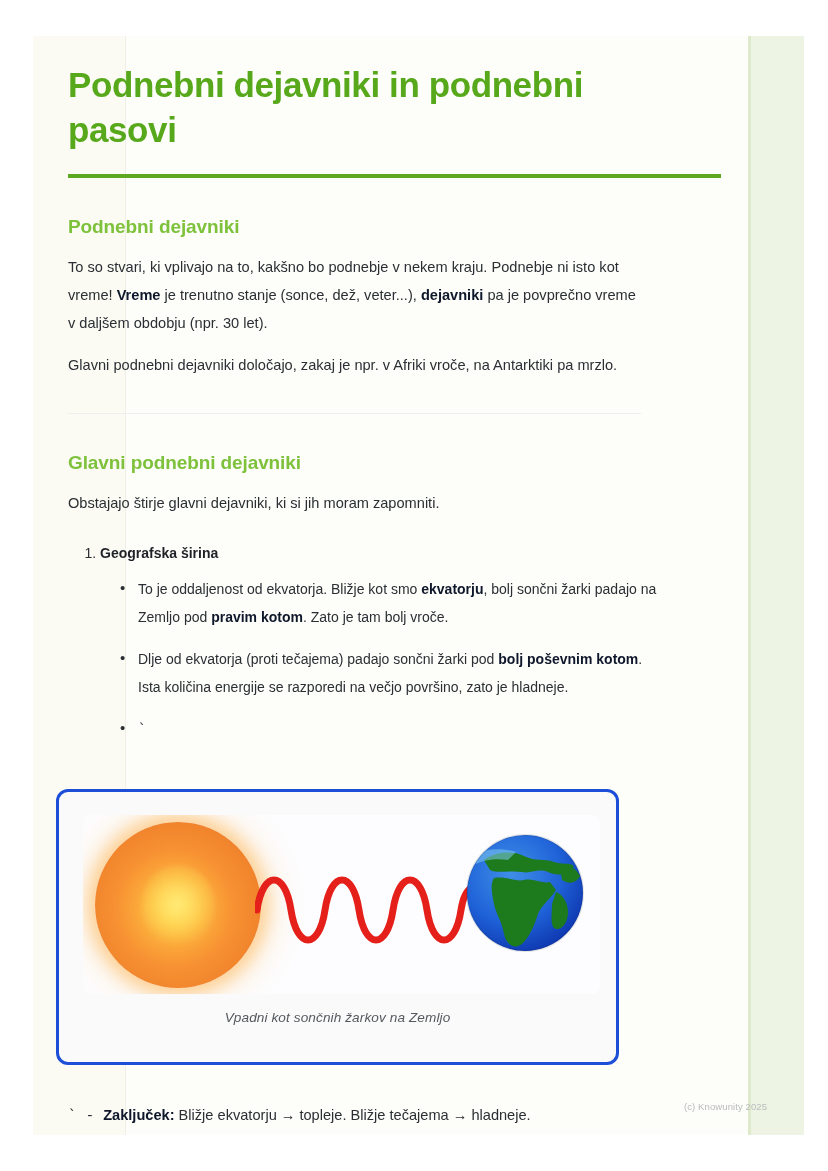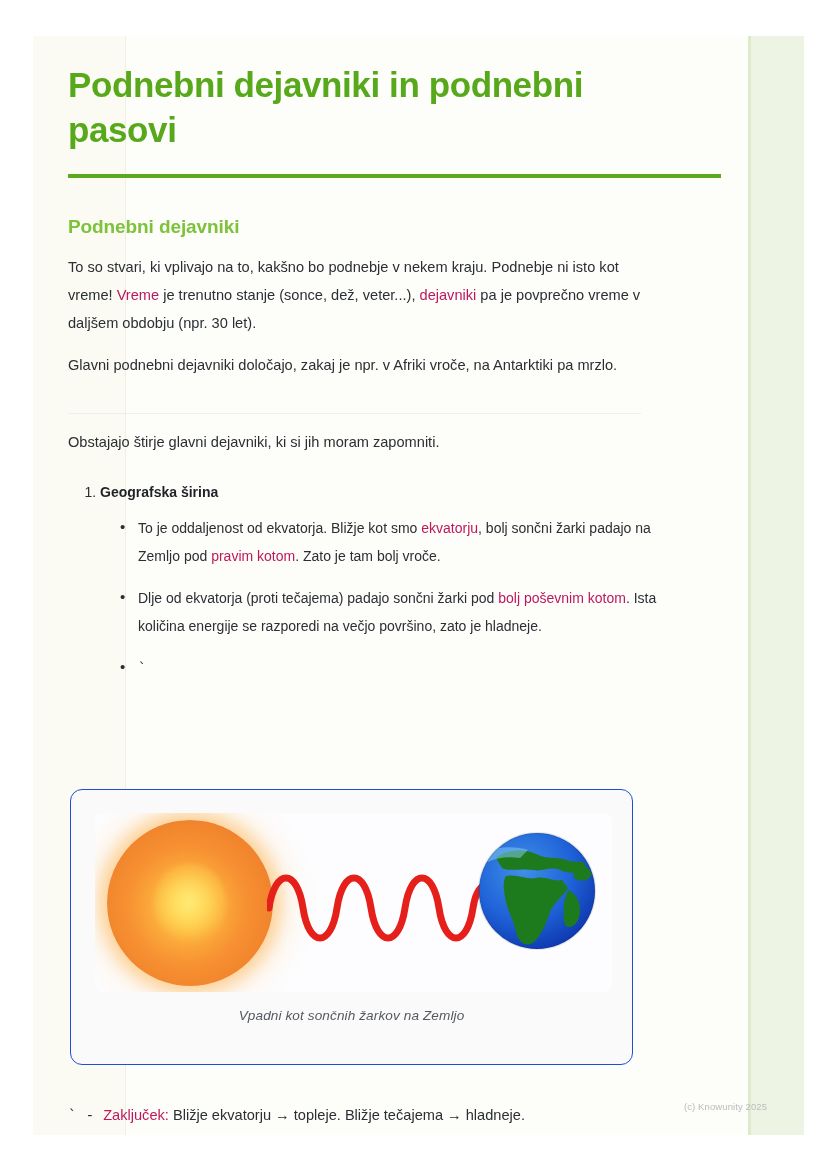--- a/index.html
+++ b/index.html
@@ -104,21 +104,21 @@
 
   p.body-text {
     font-size: 14.6px;
     line-height: 28px;
     color: #2b2f33;
     margin: 14px 0 0 0;
     width: 578px;
   }
   p.body-text.narrow { width: 572px; }
 
-  b, strong { font-weight: normal; color: #be185d; }
+  b, strong { font-weight: bold; color: #0f172a; }
 
   hr.section-divider {
     border: none;
     height: 1px;
     background: #eceff0;
     margin: 34px 0 0 0;
     width: 573px;
   }
 
   ol.main-list {
@@ -147,26 +147,26 @@
     position: absolute;
     left: -4px;
     top: -1px;
     color: #2b2f33;
     font-size: 15px;
   }
 
   
   .figure-card {
     position: absolute;
-    left: 70px;
+    left: 56px;
     top: 789px;
     width: 563px;
     height: 276px;
     background: #fafafb;
-    border: 1px solid #1d4ed8;
+    border: 3px solid #1d4ed8;
     border-radius: 12px;
     box-sizing: border-box;
   }
   .figure-inner {
     position: absolute;
     left: 24px;
     top: 23px;
     width: 517px;
     height: 179px;
     background: #fdfdff;
@@ -259,20 +259,21 @@
     <div class="title-rule"></div>
 
     <h2 class="section-head">Podnebni dejavniki</h2>
 
     <p class="body-text"><span>To so stvari, ki vplivajo na to, kakšno bo podnebje v nekem kraju. Podnebje ni isto kot vreme! </span><b>Vreme</b><span> je trenutno stanje (sonce, dež, veter...), </span><b>dejavniki</b><span> pa je povprečno vreme v daljšem obdobju (npr. 30 let).</span></p>
 
     <p class="body-text narrow">Glavni podnebni dejavniki določajo, zakaj je npr. v Afriki vroče, na Antarktiki pa mrzlo.</p>
 
     <hr class="section-divider">
 
+    <h2 class="section-head">Glavni podnebni dejavniki</h2>
 
     <p class="body-text">Obstajajo štirje glavni dejavniki, ki si jih moram zapomniti.</p>
 
     <ol class="main-list">
       <li>
         <span class="li-title">Geografska širina</span>
         <ul class="sub-list">
           <li><span>To je oddaljenost od ekvatorja. Bližje kot smo </span><b>ekvatorju</b><span>, bolj sončni žarki padajo na Zemljo pod </span><b>pravim kotom</b><span>. Zato je tam bolj vroče.</span></li>
           <li><span>Dlje od ekvatorja (proti tečajema) padajo sončni žarki pod </span><b>bolj poševnim kotom</b><span>. Ista količina energije se razporedi na večjo površino, zato je hladneje.</span></li>
           <li><span class="tick">`</span></li>

